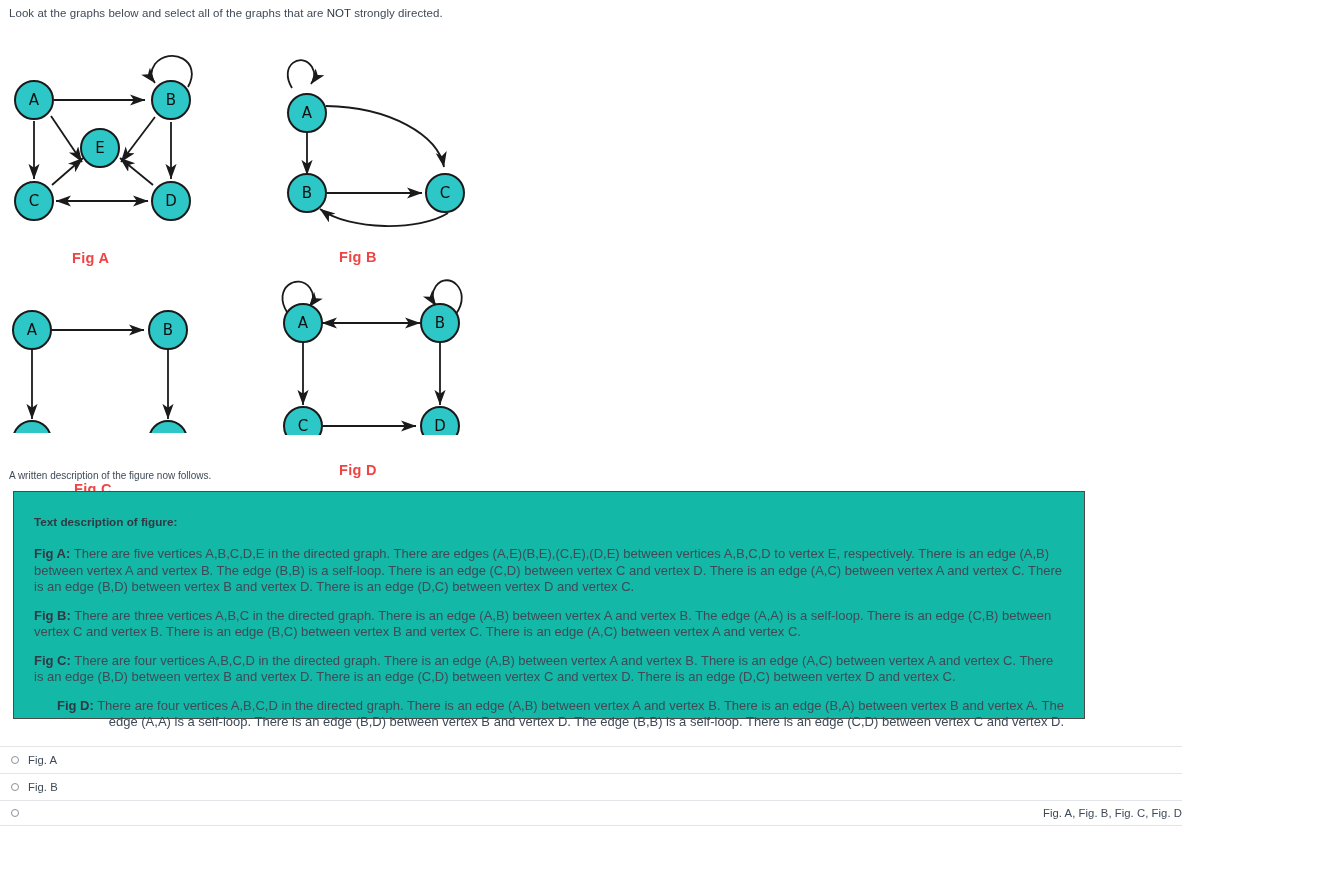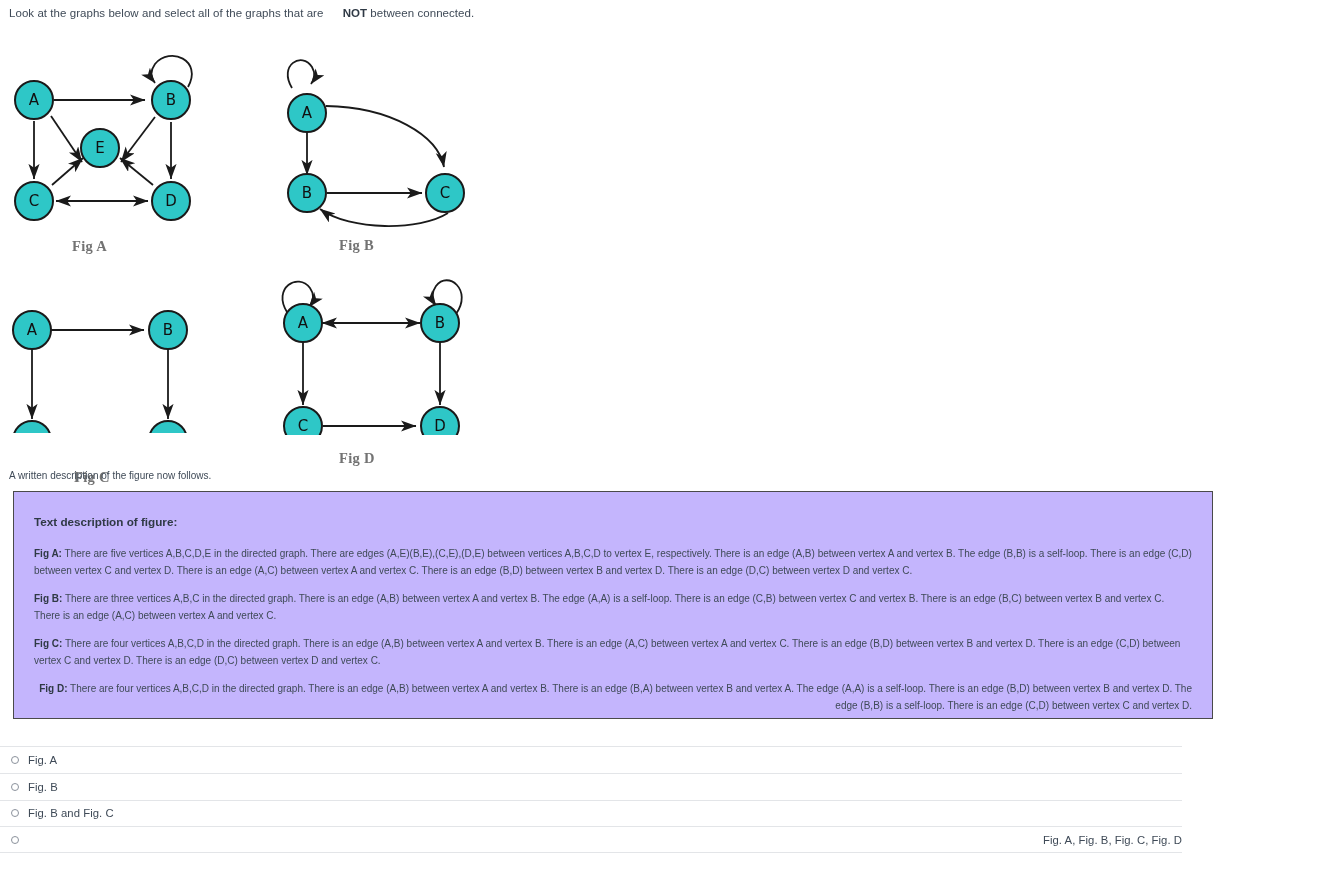--- a/index.html
+++ b/index.html
@@ -20,42 +20,43 @@
   
   .prompt {
     position: absolute;
     left: 9px;
     top: 6px;
     font-size: 11.5px;
     line-height: 15px;
     color: #3f4a57;
     letter-spacing: 0.05px;
   }
-  .prompt b { font-weight: bold; color: #2f3945; margin-left: 16px; }
+  .prompt b { font-weight: normal; color: #2f3945; }
 
   
   .figures {
     position: absolute;
     left: 0;
     top: 28px;
     width: 520px;
     height: 430px;
   }
   .fig {
     position: absolute;
   }
   .fig svg { display: block; }
   .fig-label {
     position: absolute;
-    font-family: Liberation Serif, serif;
+    font-family: Liberation Sans, sans-serif;
     font-weight: bold;
     font-size: 14.5px;
-    color: #737373;
+    color: #ef4444;
     letter-spacing: 0.3px;
     white-space: nowrap;
+    margin-top: 12px;
   }
 
   
   .nodetext {
     font-family: "DejaVu Sans", sans-serif;
     font-size: 15px;
     fill: #111111;
     text-anchor: middle;
     dominant-baseline: central;
   }
@@ -68,36 +69,36 @@
     font-size: 10px;
     color: #3f4a57;
     line-height: 15px;
   }
 
   
   .desc-box {
     position: absolute;
     left: 13px;
     top: 491px;
-    width: 1200px;
+    width: 1072px;
     height: 228px;
     box-sizing: border-box;
-    background: #c4b5fd;
+    background: #14b8a6;
     border: 1px solid #4a4a4a;
     padding: 22px 20px 14px 20px;
   }
   .desc-title {
     font-size: 11.7px;
     font-weight: bold;
     color: #2f3945;
     margin: 0 0 17px 0;
     line-height: 15px;
   }
   .desc-p {
-    font-size: 10px;
+    font-size: 13px;
     line-height: 16.5px;
     color: #3f4a57;
     margin: 0 0 12px 0;
     text-align: left;
   }
   .desc-p:last-child { margin-bottom: 0; text-align: right; }
   .desc-p b { font-weight: bold; color: #2f3945; }
 
   
   .options {
@@ -130,21 +131,21 @@
     font-size: 11.3px;
     color: #3f4a57;
     letter-spacing: 0.05px;
     line-height: 14px;
   }
 </style>
 </head>
 <body>
 
 <div class="prompt">
-  <span>Look at the graphs below and select all of the graphs that are </span><b>NOT</b><span> between connected.</span>
+  <span>Look at the graphs below and select all of the graphs that are </span><b>NOT</b><span> strongly directed.</span>
 </div>
 
 <div class="figures">
 
   <div class="fig" style="left:0px; top:10px;">
     <svg width="230" height="195" viewBox="0 0 230 195">
       <defs>
         <marker id="ah" markerWidth="9" markerHeight="9" refX="8.4" refY="3.1" orient="auto">
           <path d="M0,0 L8.6,3.1 L0,6.2 L2.2,3.1 Z" fill="#1a1a1a"></path>
         </marker>
@@ -298,19 +299,15 @@
   <div class="option">
     <span class="radio"></span>
     <span class="option-label">Fig. A</span>
   </div>
   <div class="option">
     <span class="radio"></span>
     <span class="option-label">Fig. B</span>
   </div>
   <div class="option">
     <span class="radio"></span>
-    <span class="option-label">Fig. B and Fig. C</span>
-  </div>
-  <div class="option">
-    <span class="radio"></span>
     <span class="option-label">Fig. A, Fig. B, Fig. C, Fig. D</span>
   </div>
 </div>
 
 </body></html>

